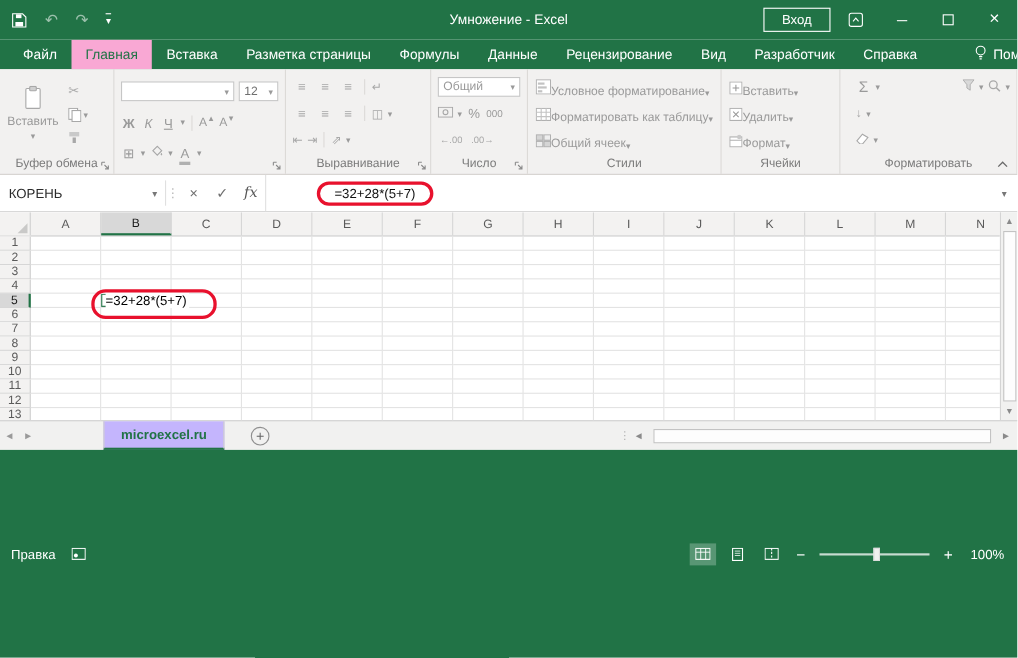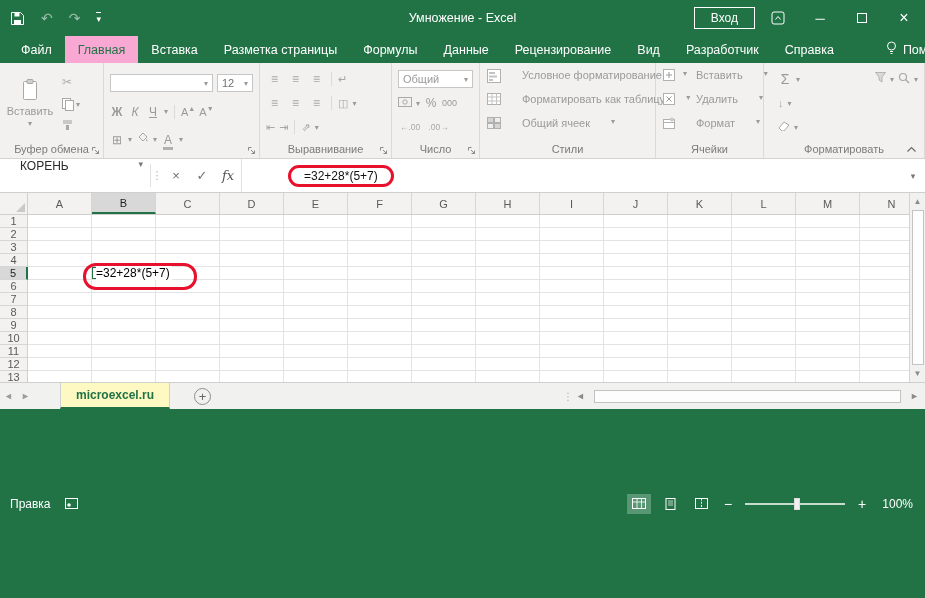--- a/index.html
+++ b/index.html
@@ -50,27 +50,27 @@
   .fbtn{min-width:14px;text-align:center;font-size:12px;color:#9a9a9a}
   .fbtn.b{font-weight:bold}
   .fbtn.i{font-style:italic}
   .fbtn.u{text-decoration:underline}
   .fbtn.sz{font-size:11px}
   .fc span{border-bottom:3px solid #b0b0b0;padding:0 1px}
   .vsep{width:1px;height:14px;background:#dcdad7;margin:0 2px}
   .al{width:17px;text-align:center;font-size:12px;color:#a8a8a8}
   .arrowic{font-size:11px;color:#a8a8a8}
   .decic{font-size:8.5px;color:#a8a8a8;padding:0 2px}
-  .style-row{display:flex;align-items:flex-start;gap:21px;font-size:11px;padding-left:5px;height:20px;white-space:nowrap;color:#9a9a9a}
+  .style-row{display:flex;align-items:flex-end;gap:0;font-size:11px;padding-left:5px;height:20px;white-space:nowrap;color:#9a9a9a}
   .sigma{font-size:14px}
   .gap{flex:1}
 
   
   .formula-row{flex:0 0 34px;background:#fff;border-bottom:1px solid #cfcfcf;display:flex;align-items:stretch;font-size:12px}
-  .name-box{width:150px;display:flex;align-items:flex-start;padding-left:20px;color:#2b2b2b}
+  .name-box{width:150px;display:flex;align-items:center;padding-left:8px;color:#2b2b2b}
   .name-box .dd{margin-left:auto;padding-right:7px;font-size:9px;color:#777}
   .fb-sep{width:1px;background:#e0e0e0;margin:5px 0}
   .fb-dots{width:12px;display:flex;align-items:center;justify-content:center;color:#b5b5b5;font-size:11px}
   .fb-btn{width:26px;display:flex;align-items:center;justify-content:center;color:#707070;font-size:13px}
   .fb-btn.fx{font-style:italic;font-family:"DejaVu Serif",serif;font-size:13px;color:#555}
   .fb-input{flex:1;position:relative;display:flex;align-items:center;border-left:1px solid #e0e0e0;color:#111}
   .formula-ann{margin-left:46px;border:3px solid #e8112d;border-radius:14px;padding:1px 13px;white-space:nowrap}
   .fb-expand{width:24px;display:flex;align-items:center;justify-content:center;color:#777;font-size:9px}
 
   
@@ -89,21 +89,21 @@
   .cell.active{box-shadow:inset 0 0 0 1px #217346;z-index:4}
   .cell-edit{position:absolute;left:4px;top:50%;transform:translateY(-50%);white-space:nowrap;font-size:12px;color:#000;background:#fff;z-index:2;padding-right:2px}
   .cell-ann{position:absolute;left:-9px;top:-4px;width:114px;height:27px;border:3px solid #e8112d;border-radius:13px;z-index:3;pointer-events:none}
   .vscroll{flex:0 0 16px;background:#f1f1f0;border-left:1px solid #d4d4d4;display:flex;flex-direction:column;align-items:center;padding:1px 0}
   .vs-arrow{height:15px;width:14px;display:flex;align-items:center;justify-content:center;color:#8a8a8a;font-size:8px}
   .vs-thumb{flex:1;width:12px;background:#fdfdfd;border:1px solid #c3c3c3;margin:1px 0}
 
   
   .sheetbar{flex:0 0 27px;background:#f1f1f0;border-top:1px solid #cfcfcf;display:flex;align-items:stretch;font-size:12px;color:#666}
   .nav{width:17px;display:flex;align-items:center;justify-content:center;color:#9a9a9a;font-size:9px}
-  .sheet-tab{margin-left:26px;padding:0 15px;background:#fef9c3;border-left:1px solid #cfcfcf;border-right:1px solid #cfcfcf;border-bottom:2px solid #217346;color:#217346;font-weight:bold;display:flex;align-items:center;cursor:default}
+  .sheet-tab{margin-left:60px;padding:0 15px;background:#c4b5fd;border-left:1px solid #cfcfcf;border-right:1px solid #cfcfcf;border-bottom:2px solid #217346;color:#217346;font-weight:bold;display:flex;align-items:center;cursor:default}
   .add-sheet{width:17px;height:17px;border-radius:50%;border:1px solid #8f8f8f;color:#666;display:flex;align-items:center;justify-content:center;align-self:center;margin-left:24px;font-size:13px;line-height:1}
   .sheet-div{margin-left:auto;display:flex;align-items:center;color:#b0b0b0;font-size:10px}
   .hscroll{display:flex;align-items:center;width:352px;padding-right:3px}
   .hs-arrow{width:15px;text-align:center;color:#8a8a8a;font-size:9px}
   .hs-track{flex:1;display:flex;align-items:center}
   .hs-thumb{height:13px;width:96%;background:#fdfdfd;border:1px solid #c3c3c3;margin:0 auto}
 
   
   .statusbar{flex:1;background:#217346;color:#fff;display:flex;align-items:center;font-size:12px}
   .mode{padding:0 10px}

